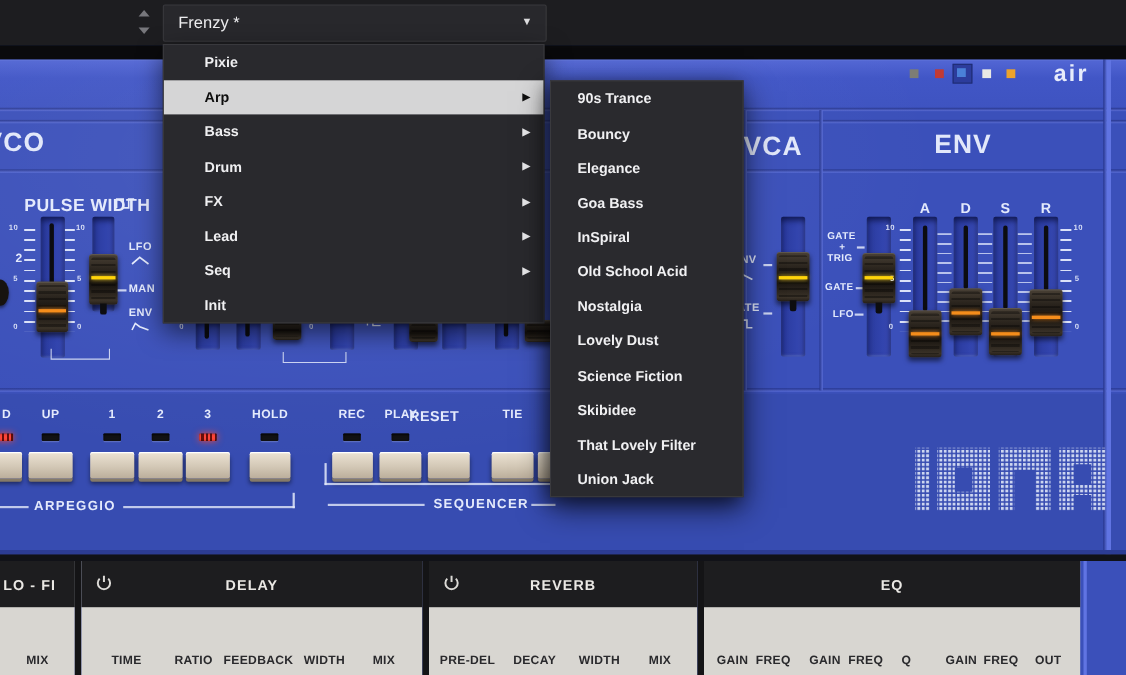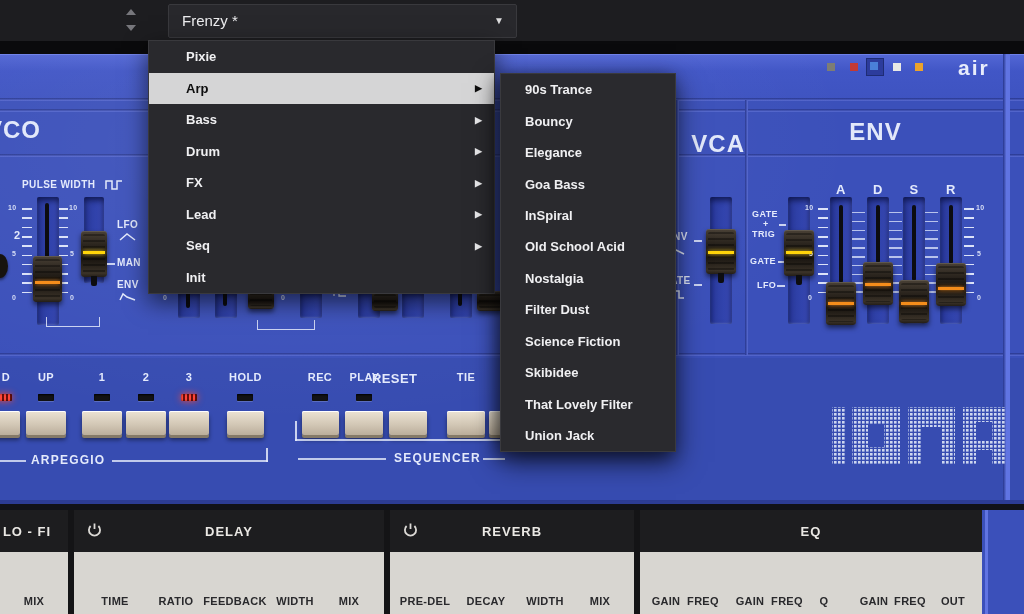--- a/index.html
+++ b/index.html
@@ -54,21 +54,21 @@
     font-weight:bold;font-size:13px;letter-spacing:1px;}
   .fxdivider{position:absolute;top:510px;height:104px;width:6px;background:#141416;}
   .fxlbl{position:absolute;top:595px;color:#29292c;font-weight:bold;font-size:11px;
     letter-spacing:.3px;text-align:center;}
   .pwr{position:absolute;top:522px;width:17px;height:17px;}
   
   .toolbar{left:0;top:0;width:1024px;height:41px;background:#1d1d20;z-index:10;}
   .toolstrip{left:0;top:41px;width:1024px;height:13px;background:#0a0a0c;z-index:9;}
   .preset{position:absolute;left:148px;top:4px;width:349px;height:34px;background:#28282c;
     border:1px solid #39393d;box-sizing:border-box;border-radius:2px;color:#ececee;
-    font-size:15px;line-height:32px;padding-left:13px;cursor:pointer;margin-left:20px;}
+    font-size:15px;line-height:32px;padding-left:13px;cursor:pointer;}
   .caret{position:absolute;right:12px;top:0;font-size:10px;color:#dcdcde;}
   .spin{position:absolute;width:0;height:0;border-left:5px solid transparent;border-right:5px solid transparent;cursor:pointer;}
   .spin.up{border-bottom:6px solid #77777c;}
   .spin.down{border-top:6px solid #77777c;}
   .menu{position:absolute;left:148px;top:40px;width:347px;z-index:20;background:#29292d;
     border:1px solid #39393d;box-sizing:border-box;box-shadow:0 8px 22px rgba(0,0,0,.6);}
   .menu-item{height:31.5px;display:flex;align-items:center;padding:0 12px 0 37px;
     color:#f0f0f2;font-size:13px;font-weight:bold;cursor:pointer;position:relative;}
   .menu-item.hl{background:#d5d5d6;color:#0e0e0e;}
   .menu-item .arrow{position:absolute;right:12px;font-size:9px;color:#e8e8ea;}
@@ -99,26 +99,26 @@
 
   <div class="abs" style="left:866px;top:58px;width:16px;height:16px;background:#2c3c9c;border:1px solid #1e2c74"></div>
   <div class="sq" style="left:827px;top:63px;background:#7d7d75"></div>
   <div class="sq" style="left:850px;top:63px;background:#c23a34"></div>
   <div class="sq" style="left:870px;top:62px;background:#4a80d8"></div>
   <div class="sq" style="left:893px;top:63px;background:#e9e9e5"></div>
   <div class="sq" style="left:915px;top:63px;background:#eda32b"></div>
   <div class="airlogo">air</div>
 
   <div class="title" style="left:-14px;top:116px">VCO</div>
-  <div class="title" style="left:676px;top:130px;width:69px;text-align:right">VCA</div>
+  <div class="title" style="left:676px;top:120px;width:69px;text-align:left">VCA</div>
   <div class="title" style="left:748px;top:118px;width:255px;text-align:center">ENV</div>
 
   <div class="lbl" style="left:14px;top:229px;font-size:11px">2</div>
   <div class="abs" style="left:-8px;top:254px;width:16px;height:24px;border-radius:50%;background:#17130f;box-shadow:0 2px 3px rgba(0,0,0,.5)"></div>
-  <div class="lbl" style="left:22px;top:179px;font-size:10px">PULSE WIDTH</div>
+  <div class="lbl" style="left:22px;top:179px;font-size:16px">PULSE WIDTH</div>
   <svg class="abs" style="left:105px;top:179px" width="18" height="11" viewBox="0 0 18 11">
       <path d="M1,10 V2 H7 V10 H12 V2 H17" fill="none" stroke="#e4eafc" stroke-width="1.5"></path>
     </svg>
 
   <div class="ticks" style="left:22px;top:208px;height:93px"></div>
   <div class="lbl tiny" style="left:8px;top:204px">10</div>
   <div class="lbl tiny" style="left:12px;top:250px">5</div>
   <div class="lbl tiny" style="left:12px;top:294px">0</div>
   <div class="ticks" style="left:58px;top:208px;height:93px"></div>
   <div class="lbl tiny" style="left:69px;top:204px">10</div>
@@ -410,21 +410,21 @@
     <div class="menu-item">
         <span>InSpiral</span>
       </div>
     <div class="menu-item">
         <span>Old School Acid</span>
       </div>
     <div class="menu-item">
         <span>Nostalgia</span>
       </div>
     <div class="menu-item">
-        <span>Filter Dust</span>
+        <span>Lovely Dust</span>
       </div>
     <div class="menu-item">
         <span>Science Fiction</span>
       </div>
     <div class="menu-item">
         <span>Skibidee</span>
       </div>
     <div class="menu-item">
         <span>That Lovely Filter</span>
       </div>

